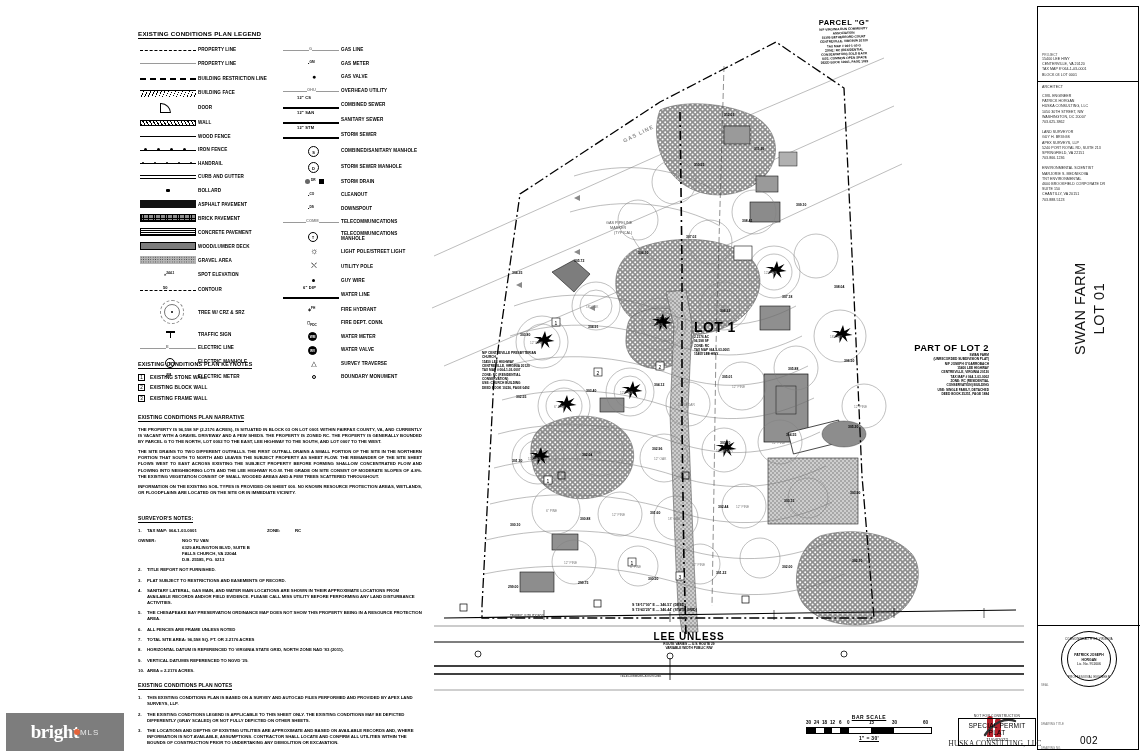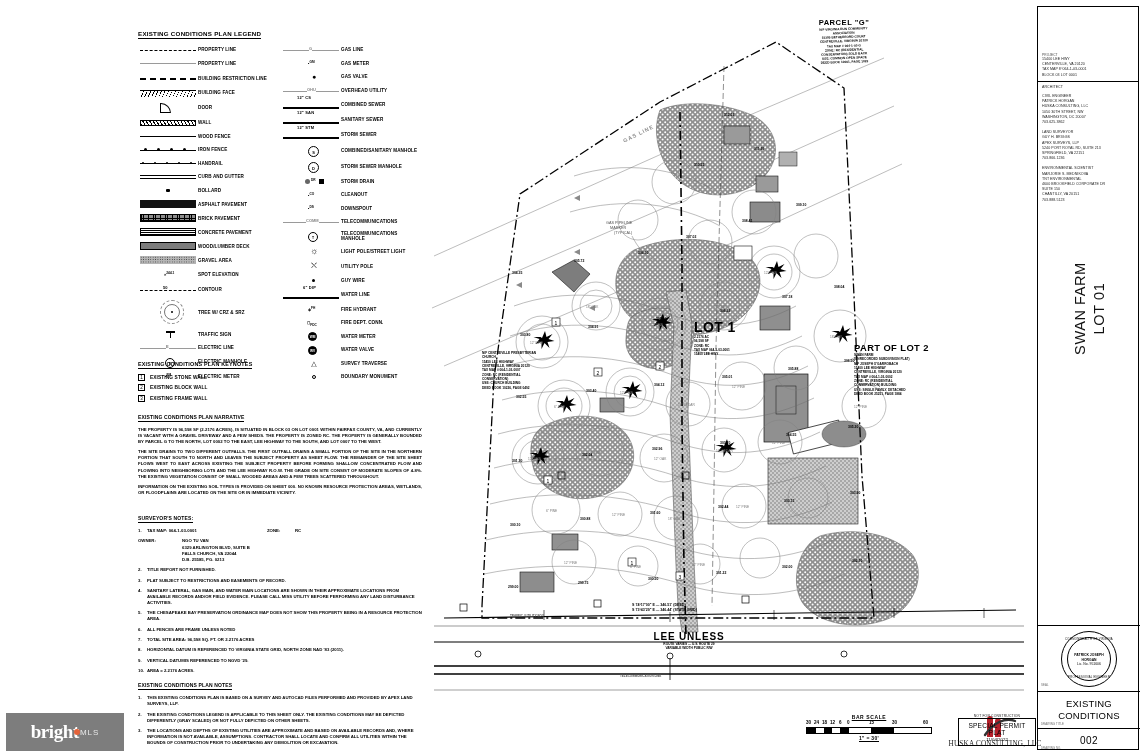--- a/index.html
+++ b/index.html
@@ -840,21 +840,21 @@
       <div style="font-size:14px;letter-spacing:.4px">LOT 1</div>
       <div style="font-size:3.2px;line-height:1.35">
         <div>2.2176 AC</div>
         <div>96,598 SF</div>
         <div>ZONE: RC</div>
         <div>TAX MAP 064-1-03-0001</div>
         <div>15400 LEE HWY</div>
       </div>
     </div>
 
-    <div class="map-lbl" style="left:430px; top:336px; width:135px; text-align:left;">
+    <div class="map-lbl" style="left:430px; top:336px; width:135px; text-align:right;">
       <div style="font-size:9.4px;letter-spacing:.4px">PART OF LOT 2</div>
       <div style="font-size:3.2px;line-height:1.35">
         <div>SWAN FARM</div>
         <div>(UNRECORDED SUBDIVISION PLAT)</div>
         <div>N/F JOSEPH O'GARROBACH</div>
         <div>15400 LEE HIGHWAY</div>
         <div>CENTREVILLE, VIRGINIA 20120</div>
         <div>TAX MAP # 064-1-03-0002</div>
         <div>ZONE: RC (RESIDENTIAL</div>
         <div>CONSERVATION)  BUILDING</div>
@@ -946,26 +946,20 @@
         <div class="seal-txt">
           <div>PATRICK JOSEPH</div>
           <div>HORGAN</div>
           <div style="font-weight:normal">Lic. No. 951606</div>
         </div>
         <div class="seal-arc" style="bottom:7px">PROFESSIONAL ENGINEER</div>
       </div>
     </div>
     <div class="tp-tag" style="top:676px">SEAL</div>
 
-    <div class="tp-dtitle">
-      <span>
-        <span style="display:block">EXISTING</span>
-        <span style="display:block">CONDITIONS</span>
-      </span>
-    </div>
     <div class="tp-tag" style="top:715px">DRAWING TITLE</div>
 
     <div class="tp-dno">
       <span>002</span>
     </div>
     <div class="tp-tag" style="top:739px">DRAWING NO.</div>
   </div>
 
   <div class="barscale">
     <div class="bs-title">BAR SCALE</div>

